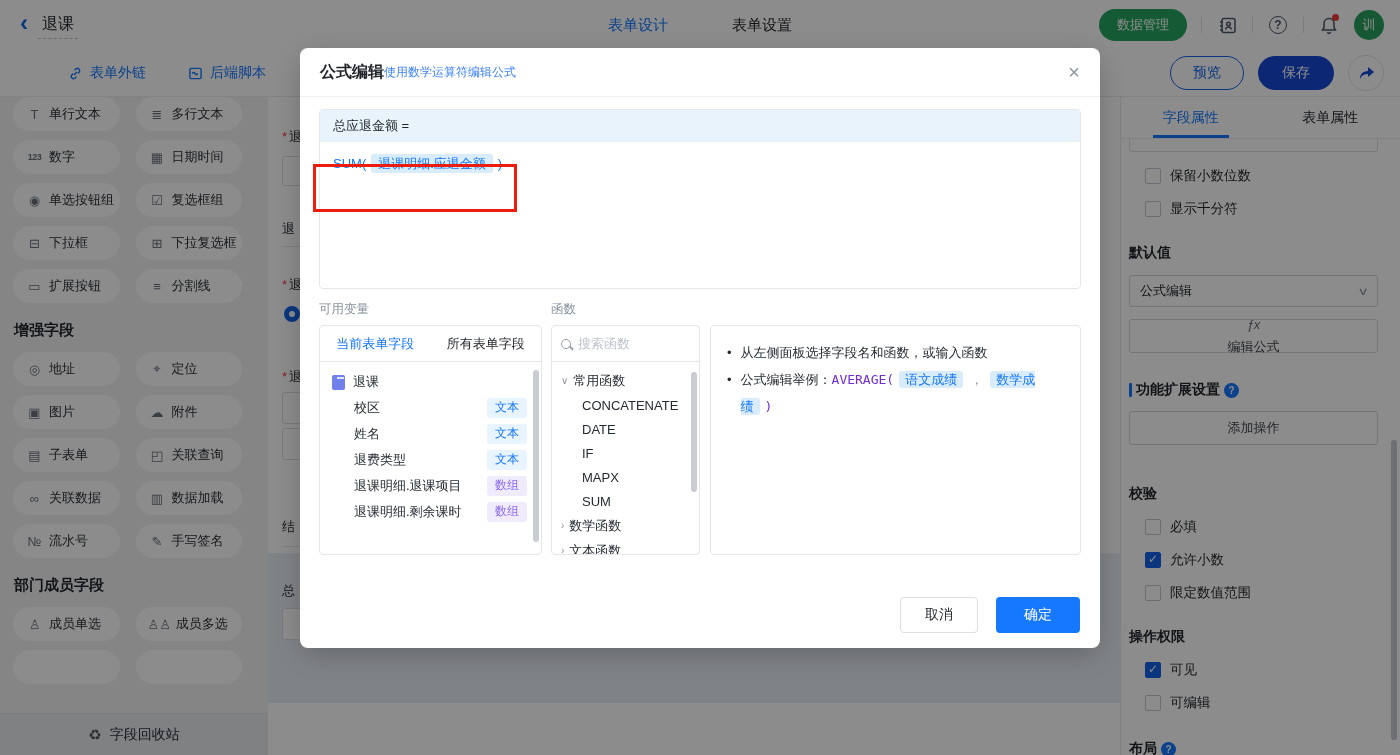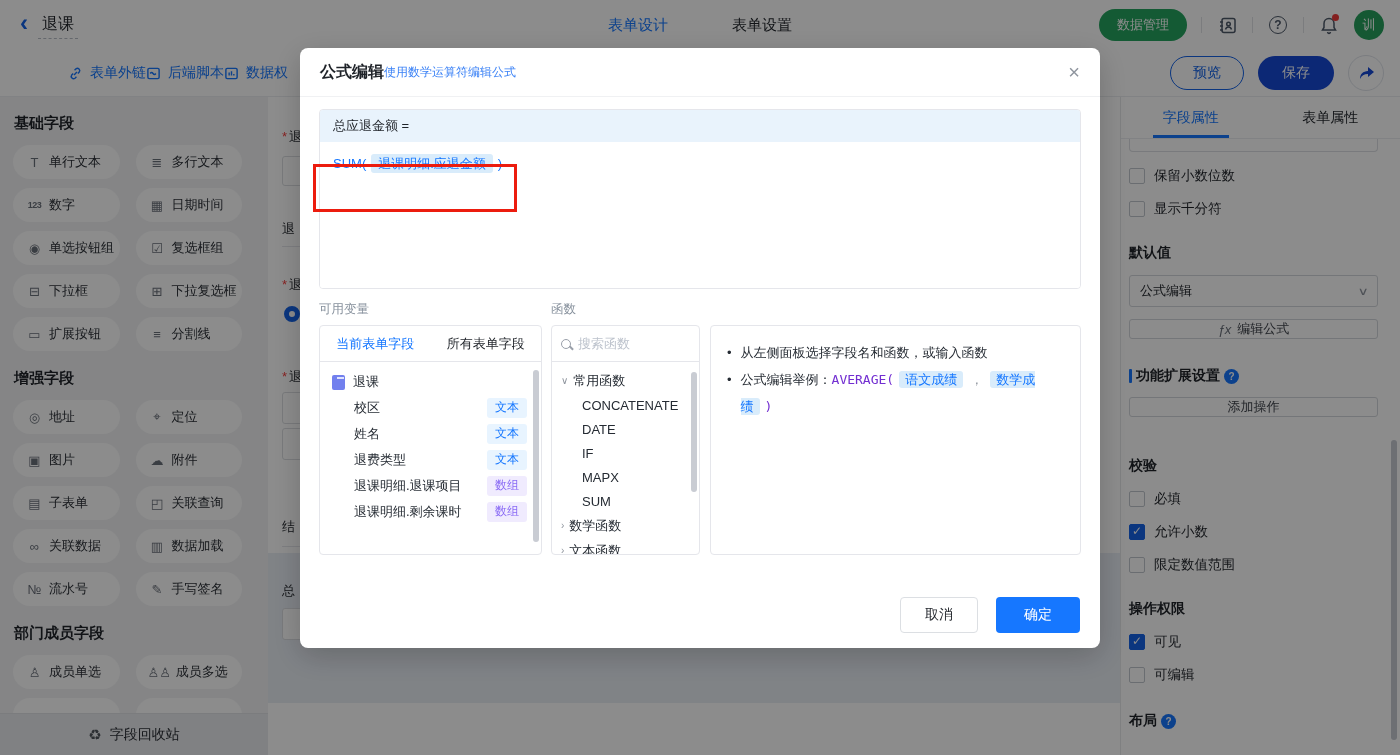--- a/index.html
+++ b/index.html
@@ -16,21 +16,21 @@
   .topbar-right { margin-left:auto; display:flex; align-items:center; gap:14px; }
   .green-pill { background:#26a560; color:#fff; font-size:13px; border:none; border-radius:16px; height:32px; padding:0 18px; cursor:pointer; }
   .tb-divider { width:1px; height:16px; background:#e0e2e6; }
   .tb-icon { width:22px; height:22px; display:flex; align-items:center; justify-content:center; color:#4e5969; position:relative; cursor:pointer; }
   .help-circle { width:18px; height:18px; border:1.6px solid #4e5969; border-radius:50%; font-size:12px; display:flex; align-items:center; justify-content:center; color:#4e5969; font-weight:700; }
   .red-dot { position:absolute; right:1px; top:0; width:7px; height:7px; background:#f03b3b; border-radius:50%; }
   .avatar { width:30px; height:30px; border-radius:50%; background:#27a05d; color:#fff; font-size:13px; display:flex; align-items:center; justify-content:center; cursor:pointer; }
 
   
   .toolbar { position:absolute; left:0; top:50px; width:1400px; height:47px; background:#fff; border-bottom:1px solid #ebedf0; display:flex; align-items:center; padding:0 16px 0 68px; z-index:1; }
-  .tool-links { display:flex; }
+  .tool-links { display:flex; gap:42px; }
   .tlink { display:flex; align-items:center; gap:7px; color:#1677ff; font-size:14px; cursor:pointer; white-space:nowrap; }
   .tlink svg { stroke:#1677ff; }
   .toolbar-right { margin-left:auto; display:flex; align-items:center; gap:14px; }
   .btn-preview { height:34px; padding:0 22px; border:1px solid #1463e8; color:#1463e8; background:#fff; border-radius:17px; font-size:14px; cursor:pointer; }
   .btn-save { height:34px; padding:0 24px; border:none; color:#fff; background:#1649d6; border-radius:17px; font-size:14px; cursor:pointer; }
   .btn-share { width:36px; height:36px; border-radius:50%; border:1px solid #dfe3ea; background:#fff; display:flex; align-items:center; justify-content:center; cursor:pointer; }
 
   
   .lsidebar { position:absolute; left:0; top:97px; width:268px; bottom:0; background:#f2f3f5; overflow:hidden; }
   .lsec-title { font-size:15px; font-weight:700; color:#1f2329; padding:17px 0 12px 14px; }
@@ -52,29 +52,29 @@
   .cpanel { position:absolute; left:0; width:852px; background:#e9eef5; }
 
   
   .rsidebar { position:absolute; right:0; top:97px; width:280px; bottom:0; background:#fff; border-left:1px solid #e8e9eb; }
   .rtabs { height:42px; display:flex; border-bottom:1px solid #ebedf0; }
   .rtab { flex:1; display:flex; align-items:center; justify-content:center; font-size:14px; color:#1f2329; cursor:pointer; position:relative; }
   .rtab.active { color:#1677ff; }
   .rtab.active::after { content:""; position:absolute; bottom:0; left:50%; transform:translateX(-50%); width:76px; height:3px; background:#1677ff; }
   .rcontent { padding:0 22px 0 8px; position:relative; }
   .partial-box { height:13px; border:1px solid #dcdfe3; border-top:none; border-radius:0 0 4px 4px; margin-bottom:14px; }
-  .cbrow { display:flex; align-items:center; gap:9px; margin:15px 0; cursor:pointer; }
+  .cbrow { display:flex; align-items:center; gap:9px; margin:15px 16px; cursor:pointer; }
   .cb { width:16px; height:16px; border:1px solid #c2c7ce; border-radius:2px; background:#fff; flex:none; position:relative; }
   .cb.checked { background:#1463e8; border-color:#1463e8; }
   .cb.checked::after { content:"✓"; position:absolute; left:2px; top:-1px; color:#fff; font-size:12px; font-weight:700; }
   .cblabel { font-size:13.5px; color:#1f2329; }
   .rh { font-size:14px; font-weight:700; color:#1f2329; margin:26px 0 13px; }
   .rselect { height:32px; border:1px solid #d4d7dc; border-radius:3px; display:flex; align-items:center; justify-content:space-between; padding:0 10px; font-size:13px; color:#1f2329; cursor:pointer; background:#fff; }
   .chev { color:#8f959e; font-size:11px; transform:scaleX(1.4); }
-  .rbtn { height:20px; border:1px solid #d4d7dc; border-radius:3px; display:flex; align-items:center; justify-content:center; gap:6px; font-size:13px; color:#40454d; margin-top:12px; background:#fff; cursor:pointer; }
+  .rbtn { height:34px; border:1px solid #d4d7dc; border-radius:3px; display:flex; align-items:center; justify-content:center; gap:6px; font-size:13px; color:#40454d; margin-top:12px; background:#fff; cursor:pointer;flex-direction:column; }
   .fxg { font-style:italic; color:#6b717b; font-size:13px; }
   .sec-h { display:flex; align-items:center; gap:4px; margin:28px 0 12px; }
   .blue-bar { width:3px; height:14px; background:#1677ff; border-radius:1px; }
   .sec-h b { font-size:14px; color:#1f2329; }
   .qbadge { width:15px; height:15px; border-radius:50%; background:#1677ff; color:#fff; font-size:10px; font-weight:700; display:flex; align-items:center; justify-content:center; cursor:pointer; }
   .rscroll { position:absolute; right:3px; top:343px; width:6px; height:300px; background:#c6cad1; border-radius:3px; cursor:pointer; }
 
   
   .overlay { position:fixed; inset:0; background:rgba(0,0,0,0.45); z-index:50; }
   .modal { position:fixed; left:300px; top:48px; width:800px; height:600px; background:#fff; border-radius:8px; z-index:60; box-shadow:0 8px 30px rgba(0,0,0,0.2); }
@@ -192,21 +192,20 @@
     <button class="btn-save">保存</button>
     <span class="btn-share">
       <svg width="17" height="15" viewBox="0 0 17 15">
           <path d="M10 1l6 5-6 5V8C6 8 3.5 9.5 2 13 2 8 5 5.2 10 5V1z" fill="#1649d6"></path>
         </svg>
     </span>
   </div>
 </div>
 
 <aside class="lsidebar">
-  <div class="lsec-title">基础字段</div>
   <div class="fgrid">
     <div class="fbtn">
         <span class="fic">T</span>
         <span>单行文本</span>
       </div>
     <div class="fbtn">
         <span class="fic">≣</span>
         <span>多行文本</span>
       </div>
     <div class="fbtn">

